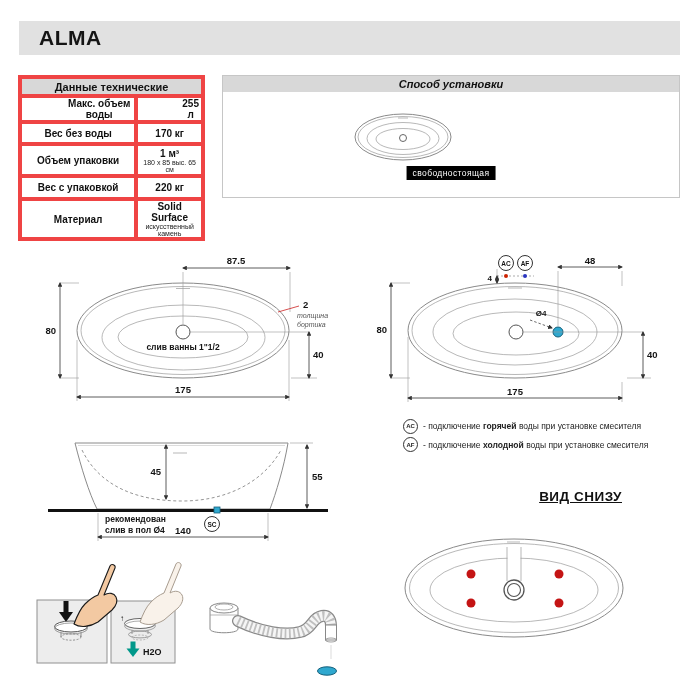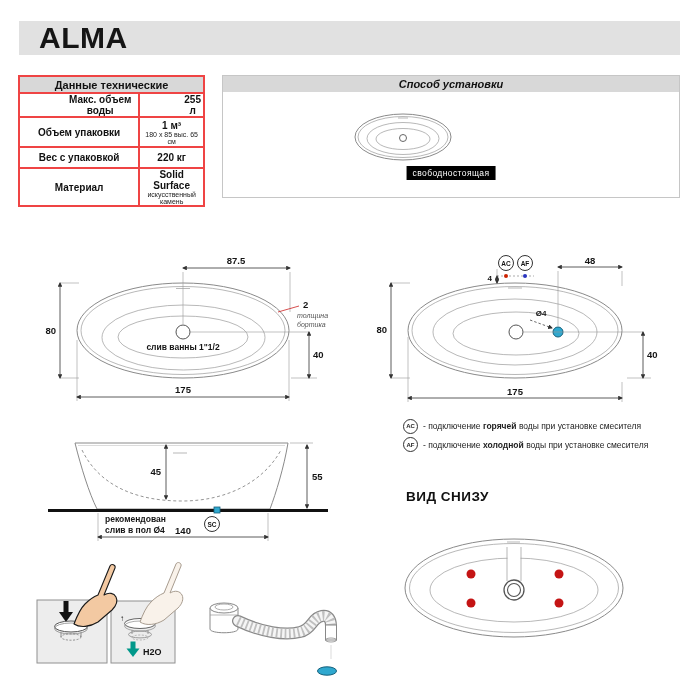--- a/index.html
+++ b/index.html
@@ -4,25 +4,25 @@
 <style>
   html,body{margin:0;padding:0;background:#fff;}
   #page{position:relative;width:700px;height:700px;background:#ffffff;
         font-family:"Liberation Sans",sans-serif;overflow:hidden;}
   .abs{position:absolute;}
 
   
   #hdr{left:19px;top:21px;width:661px;height:34px;background:#e1e1e1;
        display:flex;justify-content:space-between;align-items:center;
        padding:0 20px;box-sizing:border-box;}
-  #hdr .t{font-size:30px;font-weight:bold;color:#151515;letter-spacing:.5px;}
+  #hdr .t{font-size:21px;font-weight:bold;color:#151515;letter-spacing:.5px;}
 
   
   #spec{left:18px;top:75px;width:187px;border-collapse:collapse;}
-  #spec th,#spec td{border:2px solid #ef4444;padding:0 2px;text-align:center;vertical-align:middle;}
+  #spec th,#spec td{border:4px solid #ef4444;padding:0 2px;text-align:center;vertical-align:middle;}
   #spec th{background:#d8d8d8;font-size:11px;height:15px;font-weight:bold;color:#111;}
   #spec td{font-size:10px;font-weight:bold;color:#111;}
   #spec .note{font-size:7px;font-weight:normal;color:#222;line-height:7px;}
   #spec tr.r1 td{height:20px;padding-left:44px;} #spec tr.r2 td{height:18px;}
   #spec tr.r3 td{height:28px;} #spec tr.r4 td{height:19px;}
   #spec tr.r5 td{height:26px;}
   #spec td.c1{width:110px;}
 
   
   #inst{left:222px;top:75px;width:458px;height:123px;border:1px solid #c6c6c6;box-sizing:border-box;}
@@ -35,22 +35,22 @@
 
   
   #legend{left:403px;top:417px;width:285px;}
   .lg-row{display:flex;align-items:center;height:18.5px;}
   .lg-c{width:13px;height:13px;border:1px solid #333;border-radius:50%;
         font-size:6px;font-weight:bold;color:#222;display:flex;
         align-items:center;justify-content:center;flex:0 0 13px;background:#fff;}
   .lg-t{margin-left:5px;font-size:8.5px;color:#222;white-space:nowrap;}
   .lg-t b{font-weight:bold;}
 
-  #bvtitle{left:406px;top:489px;width:170px;text-align:left;
-           font-size:13.5px;font-weight:bold;color:#111;letter-spacing:.5px;}
+  #bvtitle{left:452px;top:489px;width:170px;text-align:right;
+           font-size:13.5px;font-weight:bold;color:#111;letter-spacing:.5px;text-decoration:underline;}
 
   svg{overflow:visible;}
   svg text{font-family:"Liberation Sans",sans-serif;fill:#151515;}
   .d{font-size:9.5px;font-weight:bold;}
   .s{font-size:8px;font-weight:bold;}
   .it{font-size:7px;font-style:italic;fill:#555;font-weight:normal;}
   .bl{font-size:8.5px;font-weight:bold;}
   .cc{font-size:6.5px;font-weight:bold;}
   .ln{stroke:#8a8a8a;stroke-width:1;fill:none;}
   .ln2{stroke:#9a9a9a;stroke-width:.7;fill:none;}
@@ -67,20 +67,24 @@
   </div>
 
   <table id="spec" class="abs">
     <tbody>
         <tr>
       <th colspan="2">Данные технические</th>
     </tr>
     <tr class="r1">
       <td class="c1">Макс. объем воды</td>
       <td>255 л</td>
+    </tr>
+    <tr class="r2">
+      <td class="c1">Вес без воды</td>
+      <td>170 кг</td>
     </tr>
     <tr class="r3">
       <td class="c1">Объем упаковки</td>
       <td>
         <div>1 м³</div>
         <div class="note">180 x 85 выс. 65 см</div>
       </td>
     </tr>
     <tr class="r4">
       <td class="c1">Вес с упаковкой</td>

